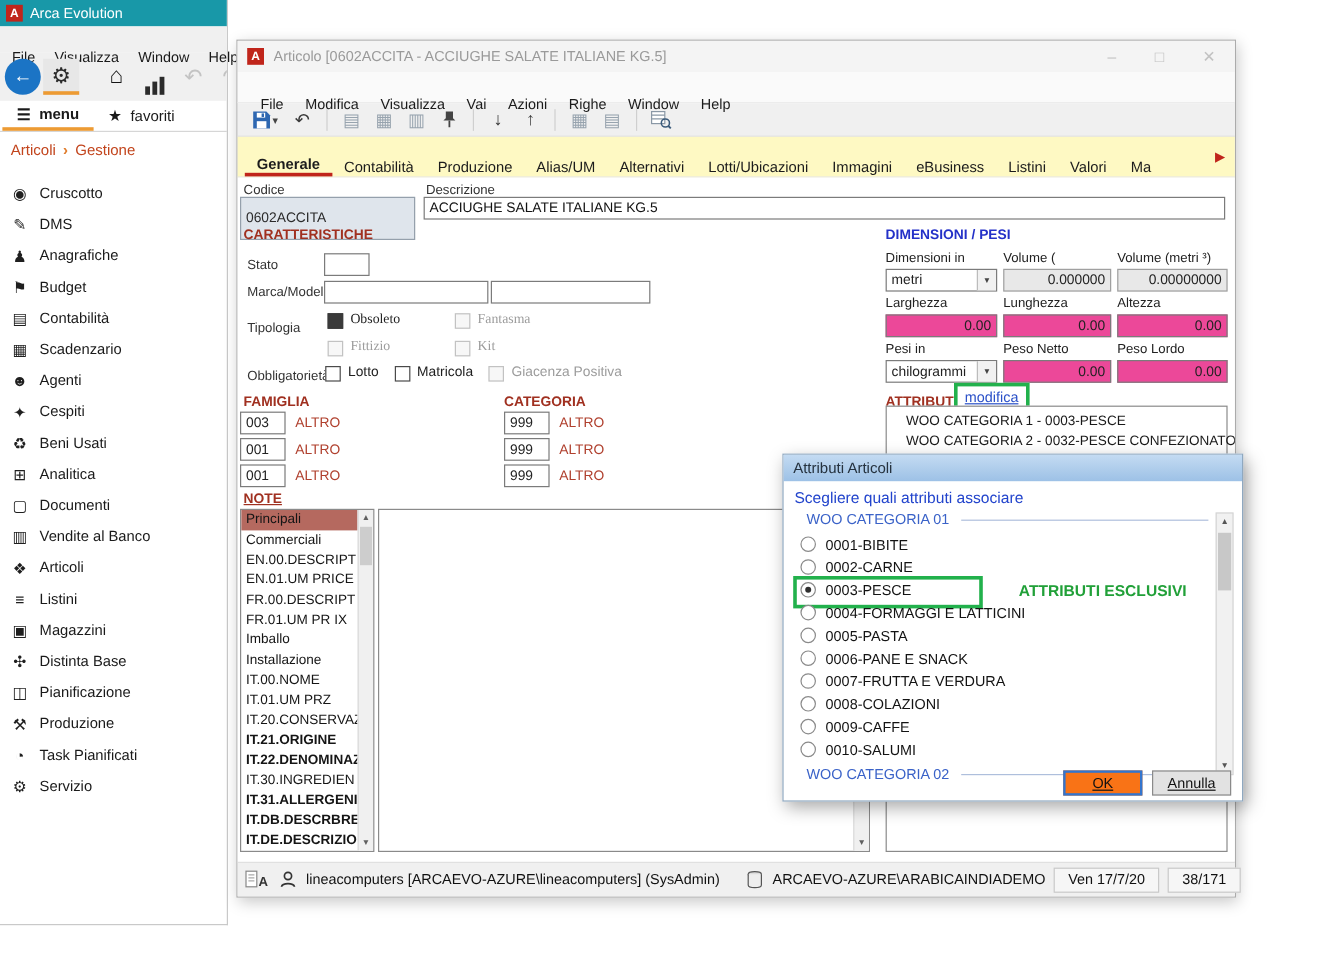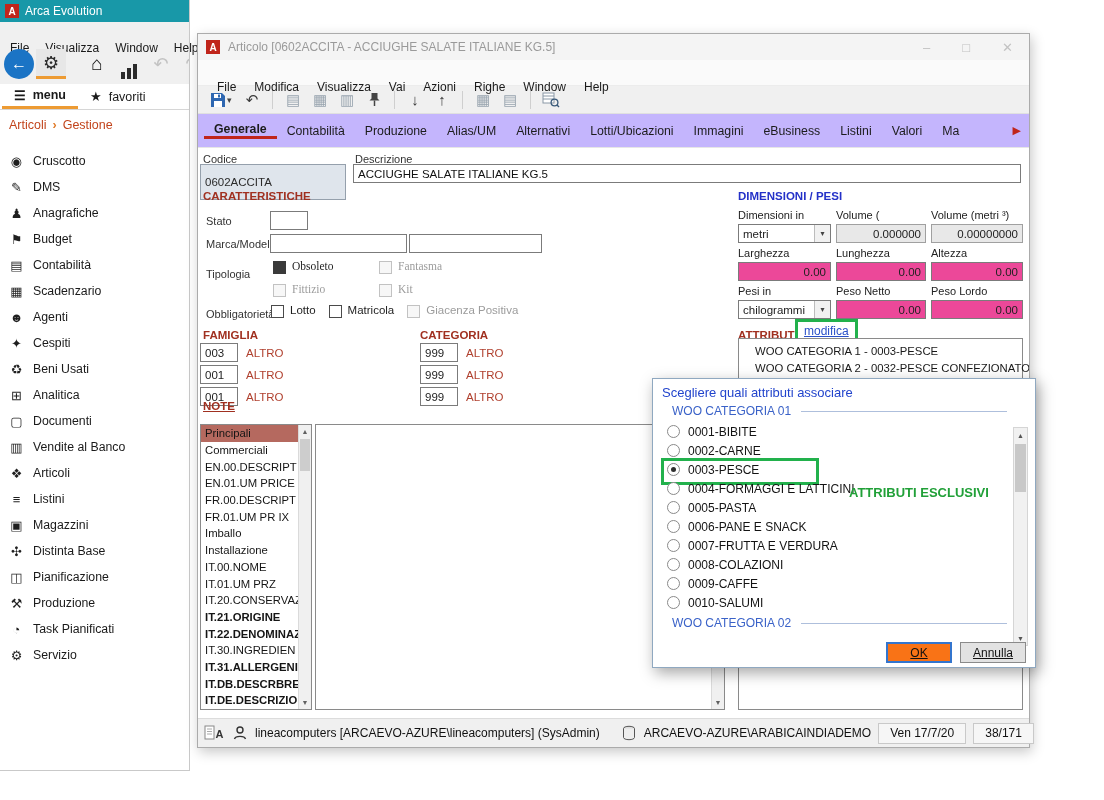--- a/index.html
+++ b/index.html
@@ -39,21 +39,21 @@
   .w-title { color:#9a9a9a; font-size:12px; white-space:nowrap; overflow:hidden; }
   .w-controls { margin-left:auto; display:flex; gap:32px; color:#c2c2c2; font-size:13px; }
   .w-menubar { height:26px; background:#fafafa; border-bottom:1px solid #ececec; display:flex; align-items:center; padding-left:10px; }
   .w-menubar .mm-item { padding:0 9px; }
   .w-toolbar { height:28px; background:#f0f0f0; border-bottom:1px solid #e0e0e0; display:flex; align-items:center; padding-left:8px; gap:3px; }
   .tico { width:24px; height:22px; display:flex; align-items:center; justify-content:center; flex:none; font-size:15px; color:#3a3a3a; }
   .tico.gray { color:#97a3ae; }
   .tico.bold { font-weight:bold; }
   .save-caret { width:10px; font-size:9px; color:#444; margin-left:-6px; }
   .tsep { width:1px; height:18px; background:#cfcfcf; margin:0 5px; flex:none; }
-  .w-tabbar { height:34px; background:#c4b5fd; border-bottom:1px solid #e6e6e6; display:flex; align-items:center; padding:0 8px 0 6px; }
+  .w-tabbar { height:34px; background:#fef9c3; border-bottom:1px solid #e6e6e6; display:flex; align-items:flex-end; padding:0 8px 0 6px; }
   .tabs-strip { display:flex; align-items:stretch; }
   .w-tab { display:flex; align-items:center; padding:0 10px; font-size:12.3px; color:#1c1c1c; white-space:nowrap; }
   .w-tab.active { font-weight:bold; border-bottom:3px solid #C0251B; }
   .tab-scroll { margin-left:auto; align-self:center; color:#C0251B; font-size:11px; }
 
   
   .form { position:relative; height:570px; background:#fff; overflow:hidden; font-size:11.5px; }
   .flabel { position:absolute; font-size:11px; color:#333; white-space:nowrap; }
   .shead { position:absolute; font-size:11.5px; font-weight:bold; white-space:nowrap; }
   .maroon { color:#A03020; }
@@ -445,21 +445,21 @@
           <span class="altro">ALTRO</span>
         </div>
       </div>
 
     <div class="attr-box">
 
     <div class="attr-line">WOO CATEGORIA 1 - 0003-PESCE</div>
         <div class="attr-line">WOO CATEGORIA 2 - 0032-PESCE CONFEZIONATO</div>
       </div>
 
-    <span class="shead maroon" style="left:5px; top:252px;text-decoration:underline;">NOTE</span>
+    <span class="shead maroon" style="left:5px; top:262px;text-decoration:underline;">NOTE</span>
     <div class="note-list">
       <div class="note-items">
 
       <div class="note-item selected">Principali</div>
           <div class="note-item">Commerciali</div>
           <div class="note-item">EN.00.DESCRIPT</div>
           <div class="note-item">EN.01.UM PRICE</div>
           <div class="note-item">FR.00.DESCRIPT</div>
           <div class="note-item">FR.01.UM PR IX</div>
           <div class="note-item">Imballo</div>
@@ -512,20 +512,23 @@
           <path d="M2.5 3.5v9c0 1.2 2.5 2.2 5.5 2.2s5.5-1 5.5-2.2v-9" fill="#eee" stroke="#555"></path>
         </svg>
     </span>
     <span class="sb-text">ARCAEVO-AZURE\ARABICAINDIADEMO</span>
     <span class="sb-panel date-panel">Ven 17/7/20</span>
     <span class="sb-panel">38/171</span>
   </div>
 </div>
 
 <div id="dlg">
+  <div class="dlg-title">
+    <span>Attributi Articoli</span>
+  </div>
   <div class="dlg-sub">Scegliere quali attributi associare</div>
   <div class="dlg-group">
     <span>WOO CATEGORIA 01</span>
     <span class="gline"></span>
   </div>
   <div class="dlg-options">
 
   <div class="option">
         <span class="radio"></span>
         <span class="olabel">0001-BIBITE</span>

